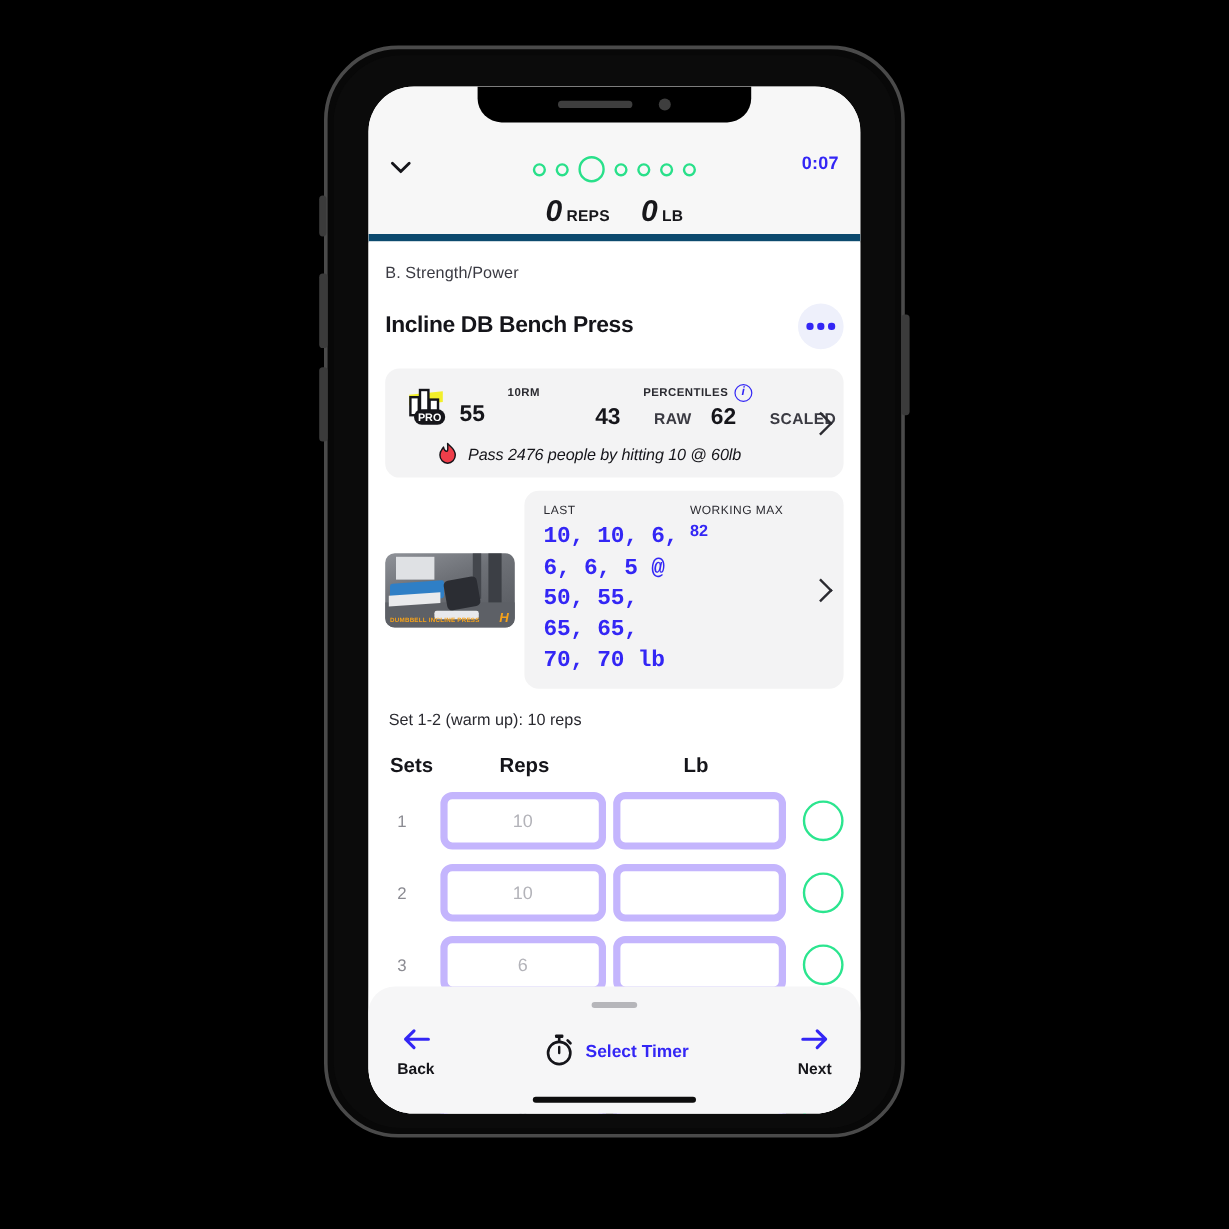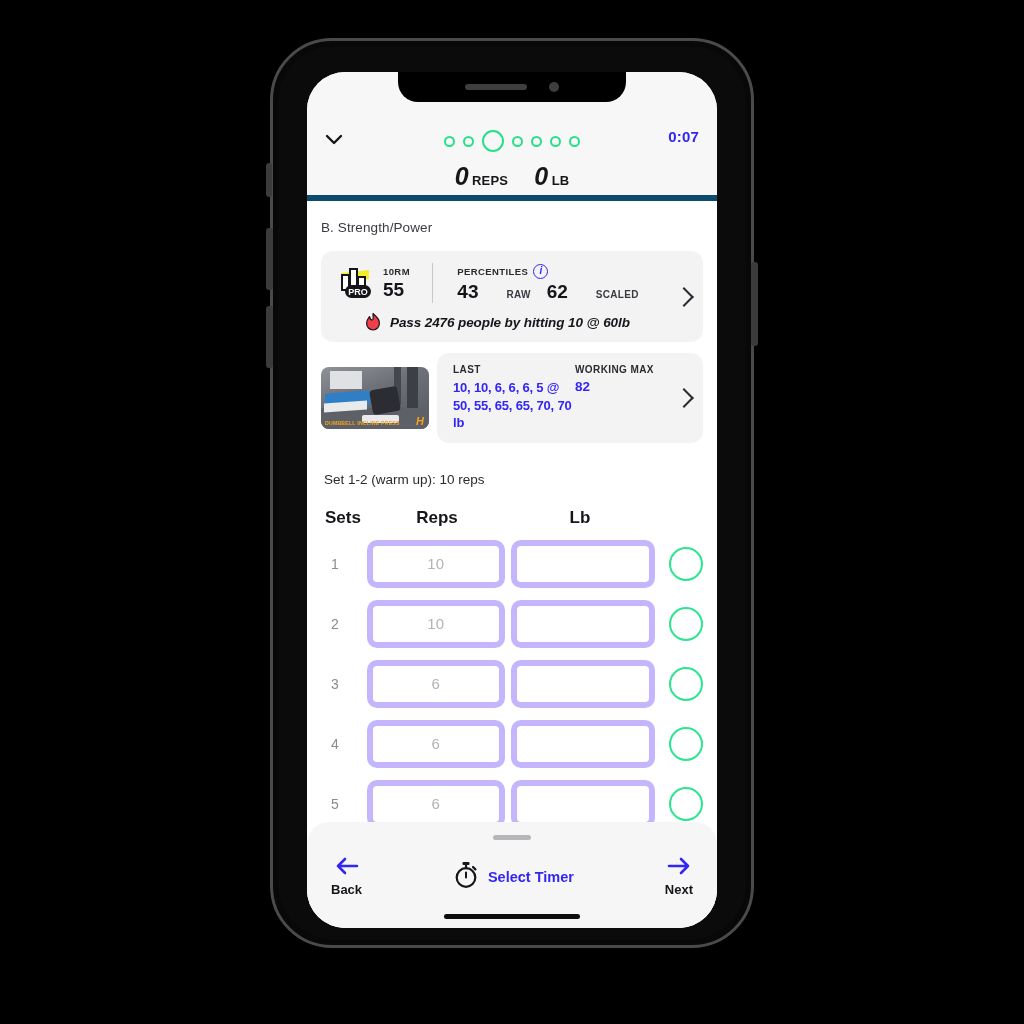--- a/index.html
+++ b/index.html
@@ -131,53 +131,53 @@
   .stats-card {
     margin-top: 16px;
     background: #f3f3f4; border-radius: 12px;
     padding: 12px 12px 10px 12px;
     position: relative;
   }
   .stats-top { display: flex; align-items: center; }
   .pro-icon { width: 44px; height: 36px; position: relative; flex: 0 0 auto; text-align: center; }
 
   .stat-group { margin-left: 6px; }
-  .stat-cap { font-size: 9.5px; font-weight: bold; color: #2a2a30; letter-spacing: 0.4px; }
+  .stat-cap { font-size: 9.5px; font-weight: bold; color: #2a2a30; letter-spacing: 0.4px; margin-left: 40px; }
   .stat-num { font-size: 19px; font-weight: bold; color: #15151a; margin-top: 2px; }
 
   .vdiv { width: 1.4px; height: 40px; background: #c9c9cd; margin: 0 18px 0 22px; }
 
   .pct-head { display: flex; align-items: center; gap: 5px; text-align: right; }
   .info-badge {
     width: 15px; height: 15px; border-radius: 50%;
     border: 1.6px solid #3326f5; color: #3326f5;
     font-size: 10px; font-style: italic; font-weight: bold;
     display: flex; align-items: center; justify-content: center;
     line-height: 1; cursor: pointer;
   }
   .pct-vals { display: flex; align-items: baseline; gap: 16px; margin-top: 2px; }
   .pct-item { display: flex; align-items: baseline; gap: 3px; }
   .pct-num { font-size: 19px; font-weight: bold; color: #15151a; }
-  .pct-sub { font-size: 10px; font-weight: bold; color: #3a3a42; letter-spacing: 0.3px; margin-left: 25px; }
+  .pct-sub { font-size: 13px; font-weight: bold; color: #3a3a42; letter-spacing: 0.3px; margin-left: 25px; }
 
   .chev-right {
     position: absolute; right: 12px; top: 50%; transform: translateY(-50%);
     width: 14px; height: 14px;
     border-right: 2.6px solid #2a2a30; border-top: 2.6px solid #2a2a30;
     transform: translateY(-50%) rotate(45deg);
     cursor: pointer;
   }
 
   .stats-bottom {
     display: flex; align-items: center; gap: 7px;
     margin-top: 9px; padding-left: 30px;
   }
   .flame-icon { width: 20px; height: 20px; flex: 0 0 auto; }
   .promo-text {
-    font-size: 13.5px; font-style: italic; font-weight: 700; color: #15151a;
+    font-size: 13.5px; font-style: italic; font-weight: 400; color: #15151a;
     letter-spacing: -0.1px;
   }
 
   
   .last-card {
     margin-top: 11px;
     display: flex; align-items: stretch; gap: 8px;
     position: relative;
   }
   .thumb {
@@ -205,29 +205,29 @@
     font-size:11px; font-weight:bold; font-style:italic; color:#f6a21a;
   }
 
   .last-info {
     flex: 1; background: #f3f3f4; border-radius: 12px;
     padding: 11px 34px 11px 16px;
     position: relative;
   }
   .last-cols { display: flex; }
   .last-col-a { width: 122px; }
-  .last-cap { font-size: 10px; font-weight: bold; color: #2a2a30; letter-spacing: 0.4px; }
+  .last-cap { font-size: 10px; font-weight: normal; color: #2a2a30; letter-spacing: 0.4px; }
   .last-val {
-    margin-top: 4px; font-size: 13px; font-weight: bold; color: #3326f5;
-    line-height: 1.35; letter-spacing: -0.2px;
+    margin-top: 4px; font-size: 19px; font-weight: bold; color: #3326f5;
+    line-height: 1.35; letter-spacing: -0.2px; font-family: Liberation Mono, monospace;
   }
   .wm-val { margin-top: 4px; font-size: 13.5px; font-weight: bold; color: #3326f5; }
 
   
-  .prescription { margin-top: 27px; padding-left: 3px; }
+  .prescription { margin-top: 16px; padding-left: 3px; }
   .prescription div { font-size: 13.5px; color: #2a2a30; line-height: 1.5; }
 
   
   .table-head {
     margin-top: 18px; display: flex; align-items: center;
     font-size: 17px; font-weight: bold; color: #15151a;
   }
   .col-sets { width: 46px; text-align: left; padding-left: 4px; }
   .col-reps { width: 140px; text-align: center; }
   .col-lb   { width: 146px; text-align: center; }
@@ -335,20 +335,28 @@
           <span class="metric-val">0</span>
           <span class="metric-unit">LB</span>
         </div>
       </div>
     </div>
 
     <div class="content">
 
       <div class="section-label">B. Strength/Power</div>
 
+      <div class="exercise-row">
+        <div class="exercise-title">Incline DB Bench Press</div>
+        <div class="more-btn">
+          <i></i>
+          <i></i>
+          <i></i>
+        </div>
+      </div>
 
       <div class="stats-card">
         <div class="stats-top">
 
           <div class="pro-icon">
             <svg width="44" height="36" viewBox="0 0 44 36">
               <path d="M8 8 L36 5 L36 14 L8 17 Z" fill="#f2ef2a"></path>
               <rect x="9" y="10" width="7" height="15" fill="#ffffff" stroke="#15151a" stroke-width="2"></rect>
               <rect x="17" y="4" width="7" height="21" fill="#ffffff" stroke="#15151a" stroke-width="2"></rect>
               <rect x="25" y="12" width="7" height="13" fill="#ffffff" stroke="#15151a" stroke-width="2"></rect>

